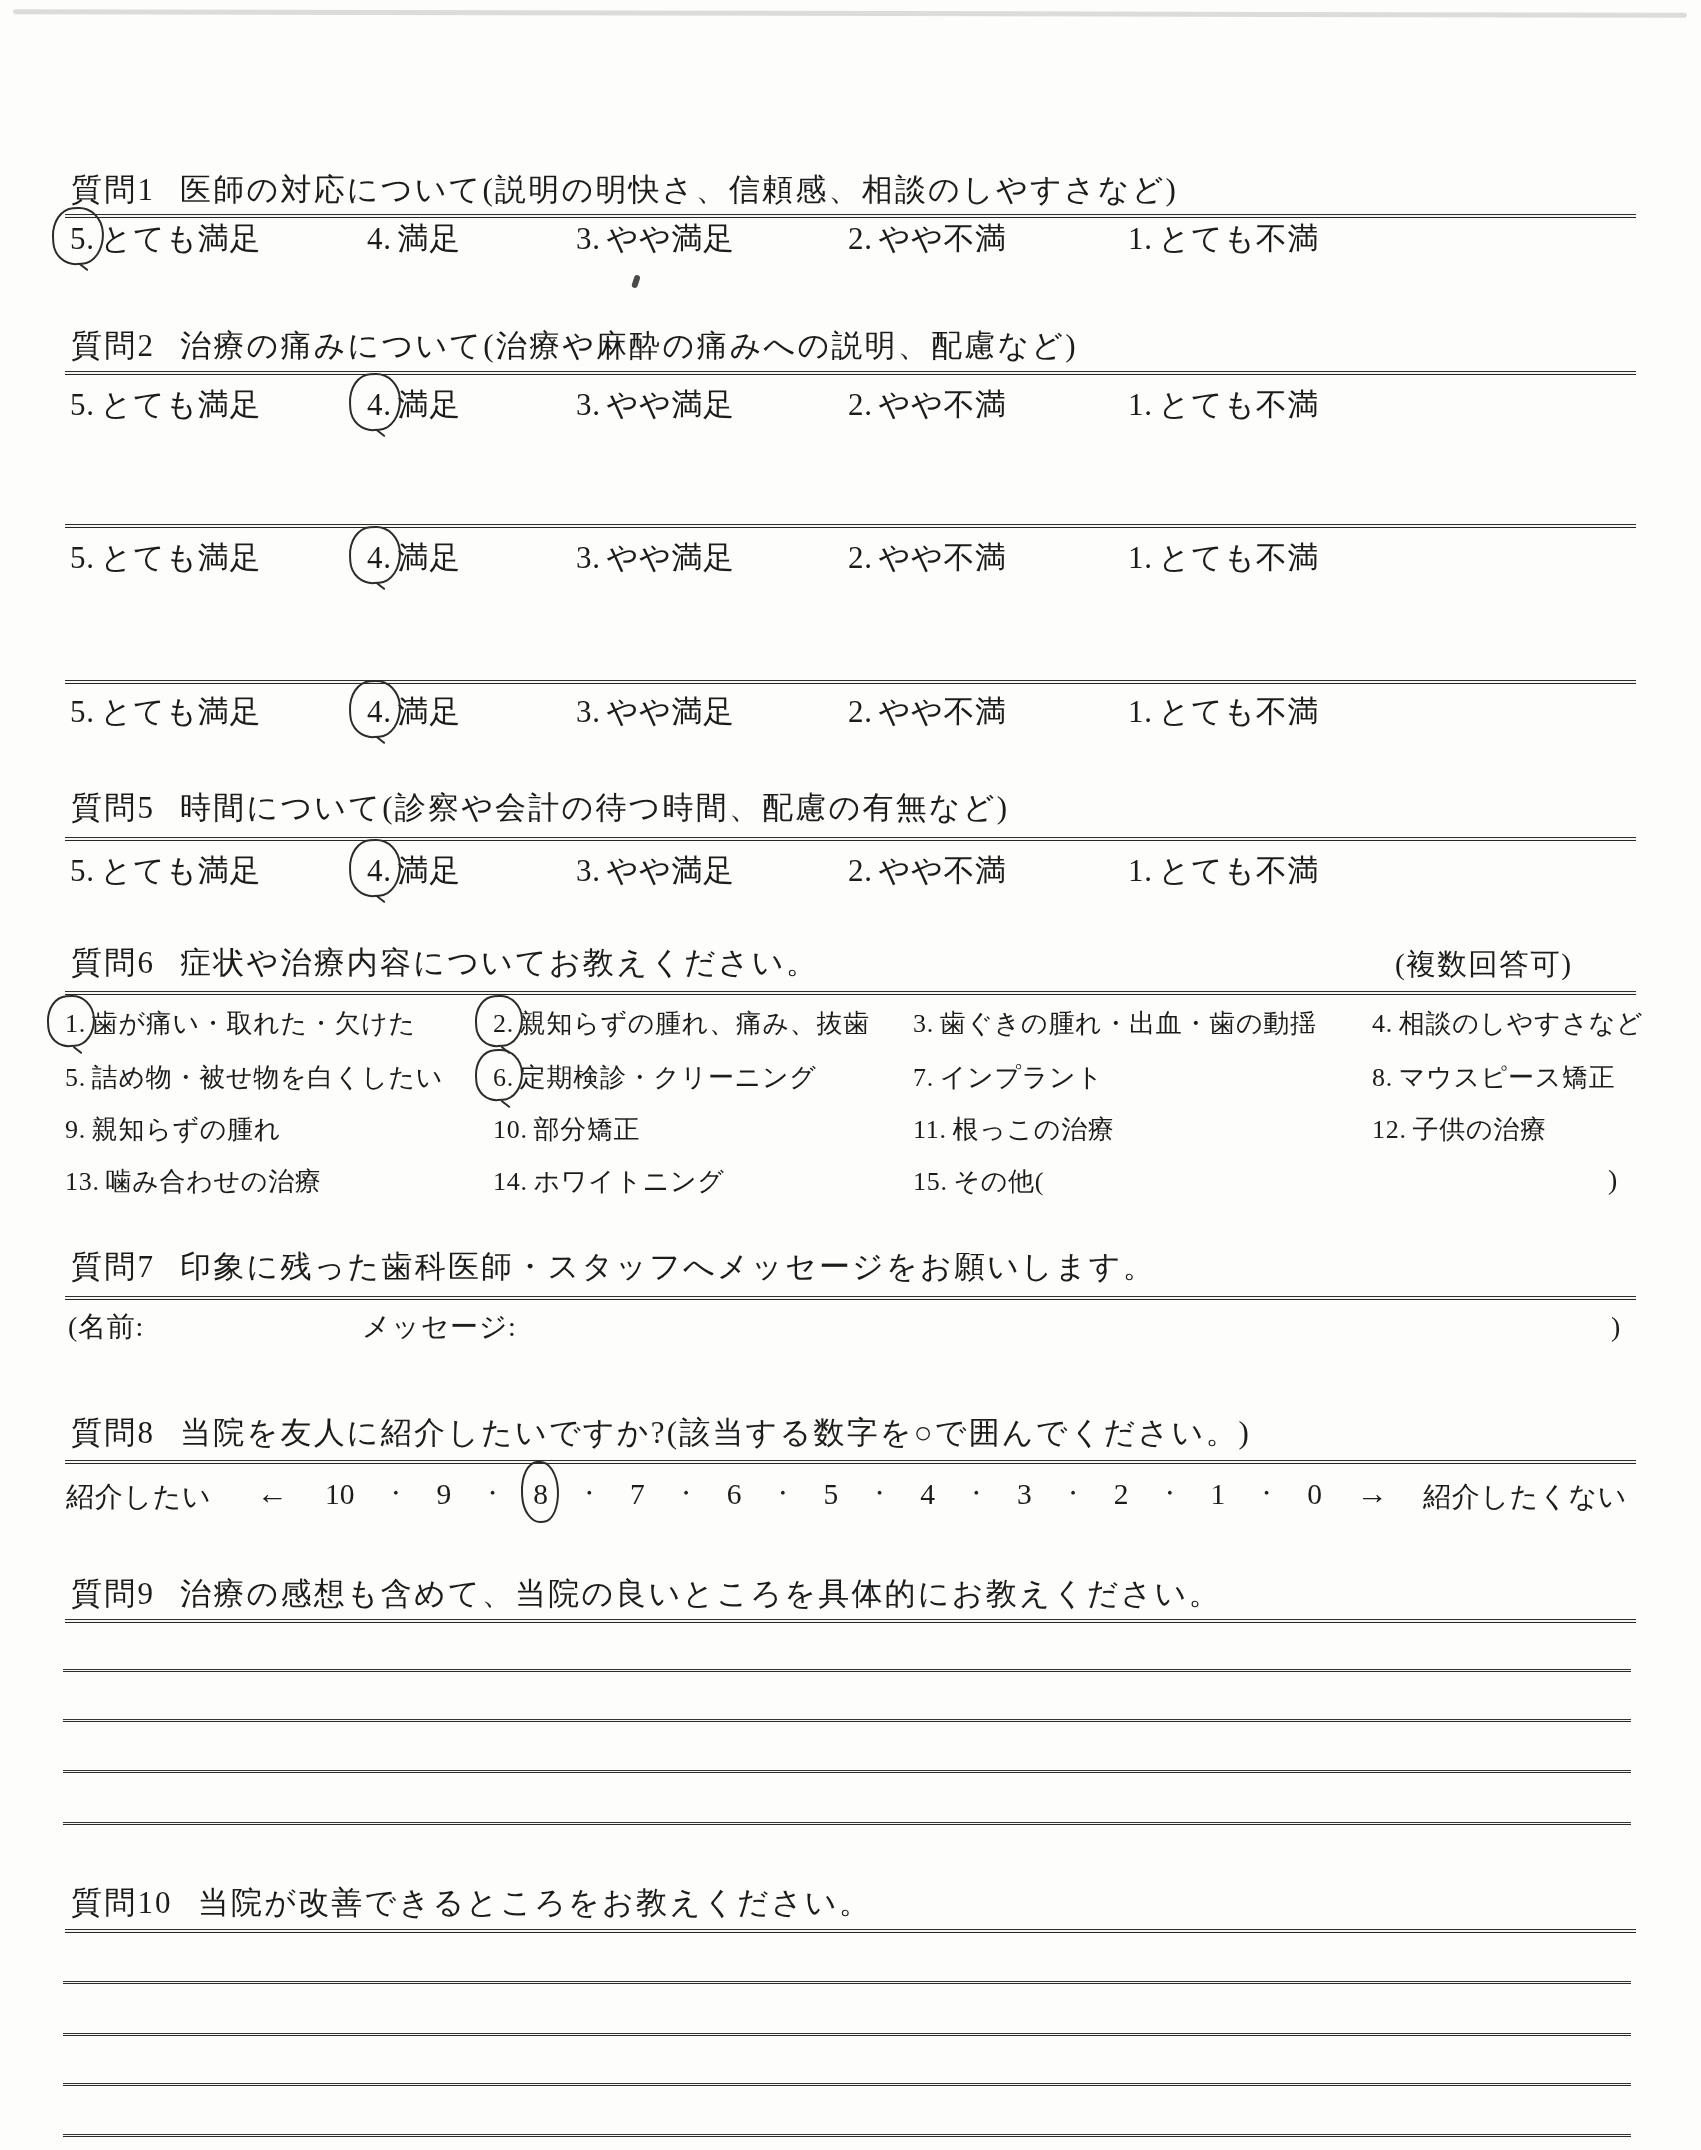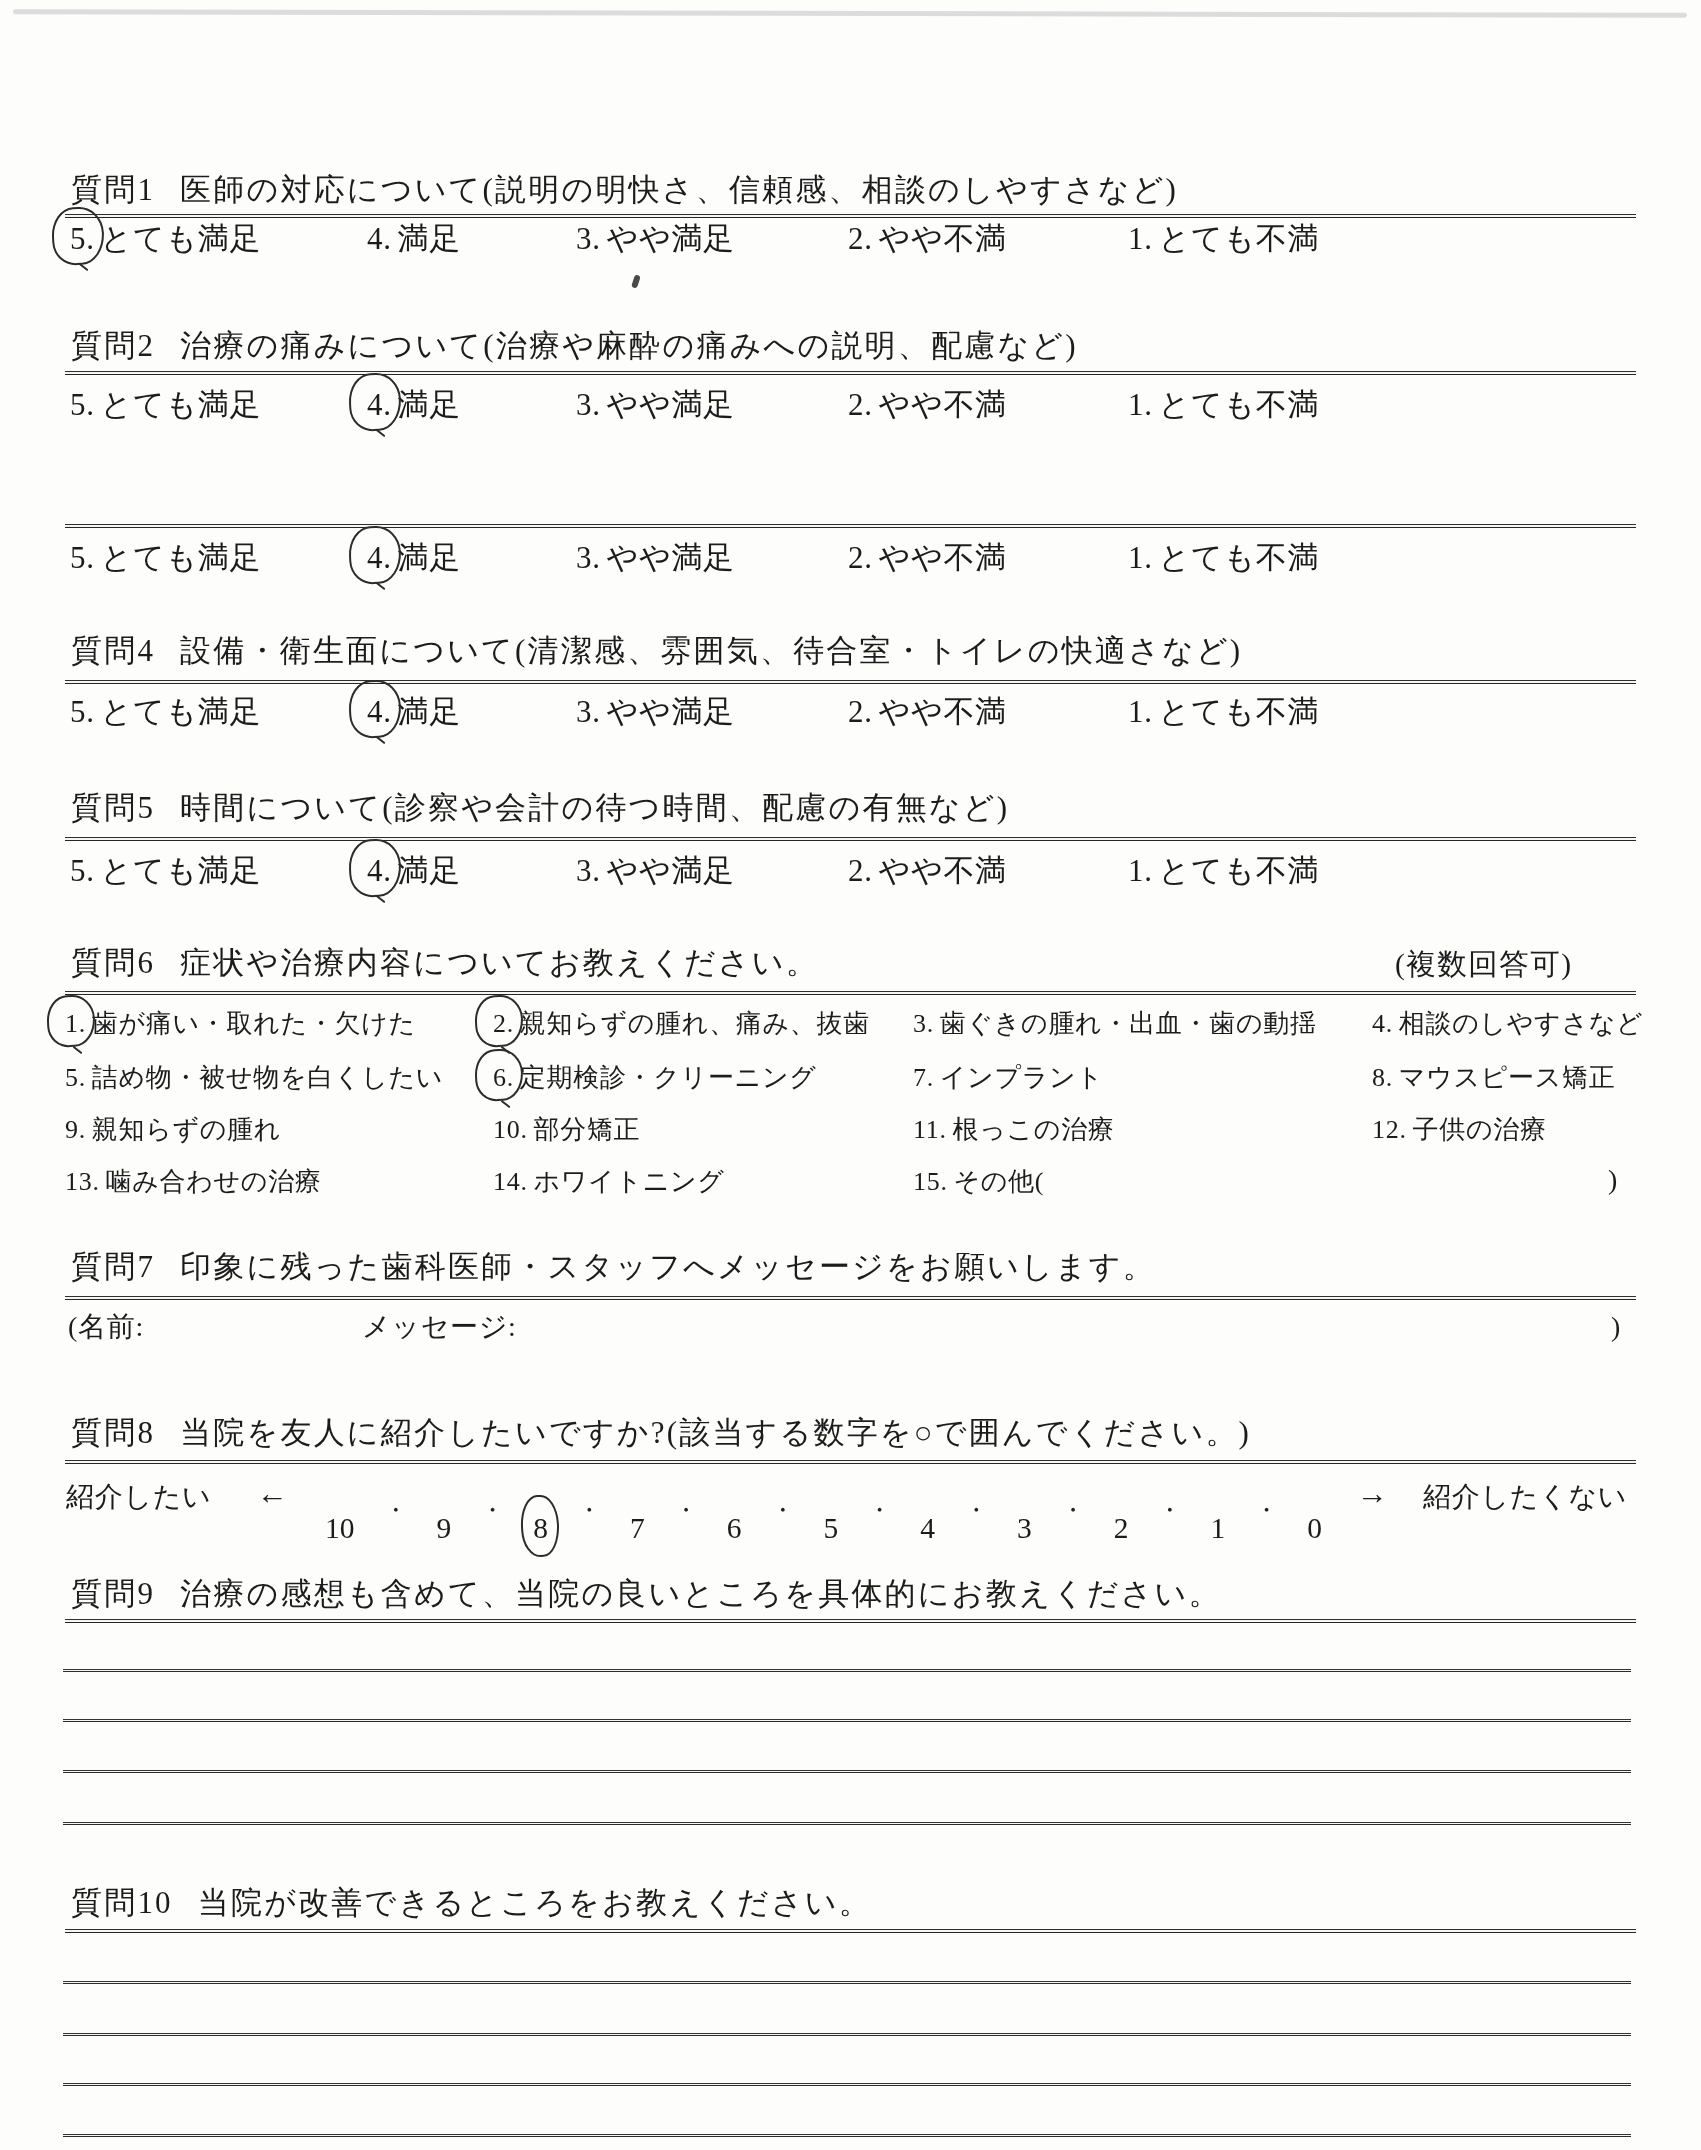--- a/index.html
+++ b/index.html
@@ -26,21 +26,21 @@
         transform:rotate(-3deg);pointer-events:none;}
   .circled::before{content:"";position:absolute;left:34%;bottom:-11.8px;width:11px;height:2.2px;
         background:#2c2c2c;border-radius:1.5px;transform:rotate(38deg);pointer-events:none;}
   .q6item{position:absolute;font-size:26px;letter-spacing:0.7px;white-space:nowrap;line-height:1.15;}
   .q6note{position:absolute;left:1395px;font-size:29.5px;letter-spacing:1.5px;white-space:nowrap;}
   .q6paren{position:absolute;left:1608px;font-size:28px;}
   .inline-label{position:absolute;font-size:28px;letter-spacing:0.7px;white-space:nowrap;line-height:1.2;}
   .fill-area{position:absolute;min-height:32px;font-size:26.6px;}
   .nps{position:absolute;left:325px;top:1478px;width:997px;display:flex;justify-content:space-between;
         align-items:center;font-size:29.5px;line-height:1.1;}
-  .score{position:relative;display:inline-block;margin-top:34px;}
+  .score{position:relative;display:inline-block;}
   .score.circled::after{left:-12.6px;right:-10.3px;top:-17px;bottom:-12.6px;border-radius:50% 50% 48% 52%/54% 52% 56% 48%;}
   .score.circled::before{display:none;}
   .dot{font-size:23.6px;color:#222;}
   .arrow{position:absolute;font-size:31px;line-height:1.1;}
   .ink-speck{position:absolute;top:275px;left:633px;width:5.9px;height:12.6px;background:#4a4a4a;
         border-radius:3px;transform:rotate(18deg);}
   .answer-area{position:absolute;left:66px;width:1558px;height:188px;font-size:26.6px;}
 </style>
 </head>
 <body>
@@ -74,21 +74,20 @@
   <section class="qblock">
     <div class="rule" style="top:524px"></div>
     <div class="opt" style="top:540px;left:70px"><span class="onum">5.</span><span class="olab">とても満足</span></div>
     <div class="opt" style="top:540px;left:367px"><span class="onum circled">4.</span><span class="olab">満足</span></div>
     <div class="opt" style="top:540px;left:576px"><span class="onum">3.</span><span class="olab">やや満足</span></div>
     <div class="opt" style="top:540px;left:848px"><span class="onum">2.</span><span class="olab">やや不満</span></div>
     <div class="opt" style="top:540px;left:1128px"><span class="onum">1.</span><span class="olab">とても不満</span></div>
   </section>
 
   <section class="qblock">
-    <div class="qheader" style="top:633px"><span class="qlabel">質問4</span><span>設備・衛生面について(清潔感、雰囲気、待合室・トイレの快適さなど)</span></div>
     <div class="rule" style="top:680px"></div>
     <div class="opt" style="top:694px;left:70px"><span class="onum">5.</span><span class="olab">とても満足</span></div>
     <div class="opt" style="top:694px;left:367px"><span class="onum circled">4.</span><span class="olab">満足</span></div>
     <div class="opt" style="top:694px;left:576px"><span class="onum">3.</span><span class="olab">やや満足</span></div>
     <div class="opt" style="top:694px;left:848px"><span class="onum">2.</span><span class="olab">やや不満</span></div>
     <div class="opt" style="top:694px;left:1128px"><span class="onum">1.</span><span class="olab">とても不満</span></div>
   </section>
 
   <section class="qblock">
     <div class="qheader" style="top:790px"><span class="qlabel">質問5</span><span>時間について(診察や会計の待つ時間、配慮の有無など)</span></div>

